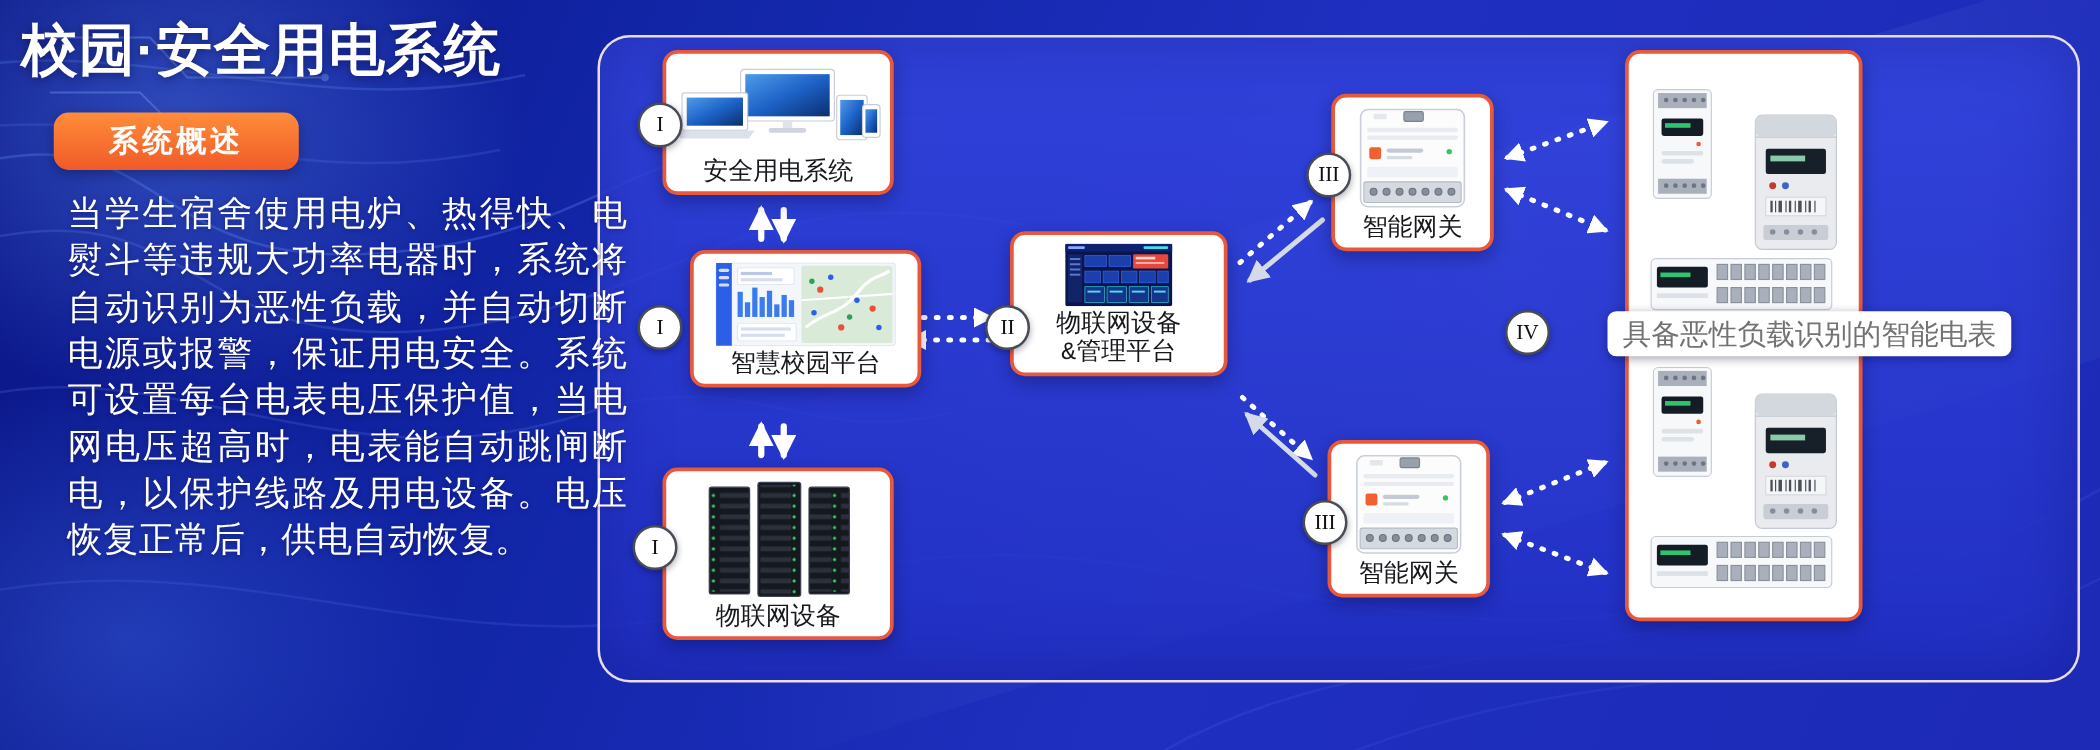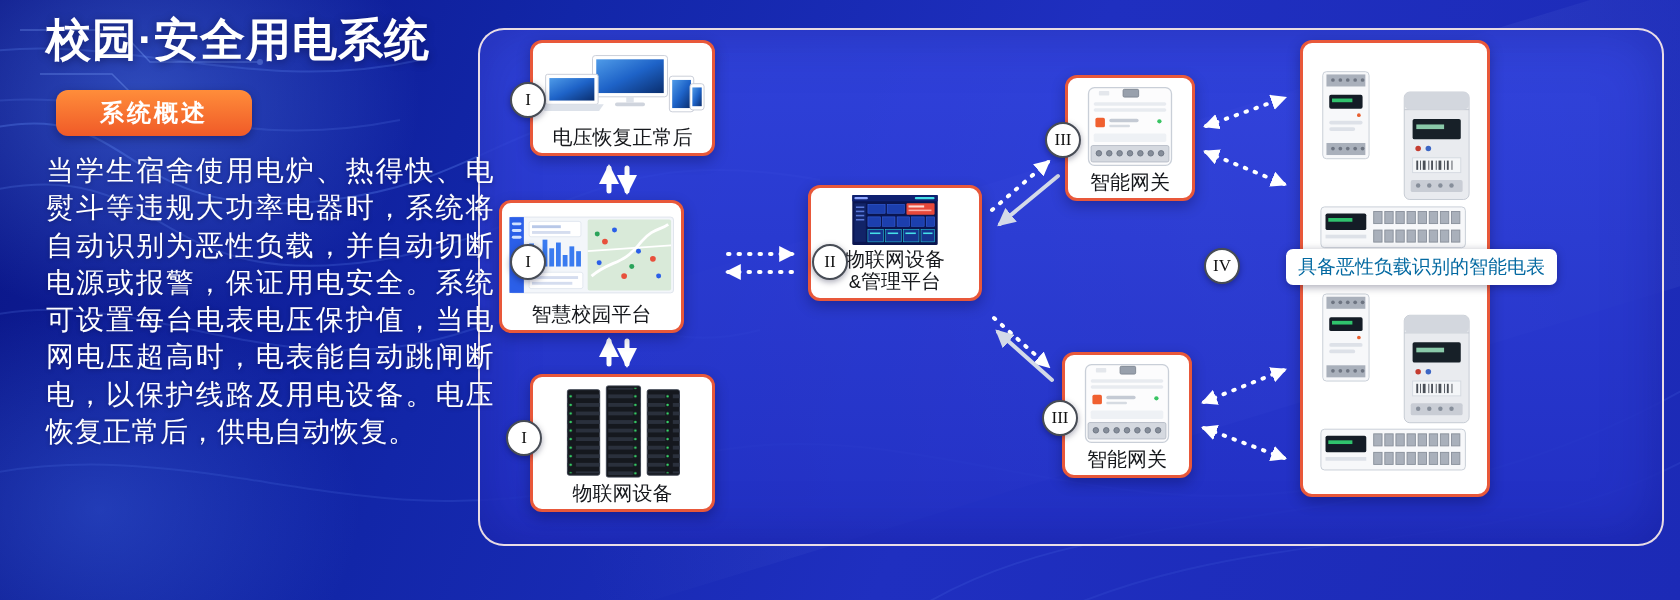--- a/index.html
+++ b/index.html
@@ -13,32 +13,32 @@
     background:linear-gradient(112deg,var(--bgDeep) 0%,#1226a8 30%,var(--bgMid) 58%,#1c2ab6 100%);
     font-family:"Liberation Sans","DejaVu Sans",sans-serif;
   }
   .bg-waves{position:absolute;left:0;top:0;width:1680px;height:600px;z-index:0;}
   .glow{position:absolute;z-index:0;pointer-events:none;}
   .glow1{left:-140px;top:-120px;width:560px;height:440px;background:radial-gradient(closest-side,rgba(100,150,255,.40),transparent);}
   .glow2{left:-160px;top:300px;width:520px;height:420px;background:radial-gradient(closest-side,rgba(80,130,255,.30),transparent);}
   .streak{position:absolute;left:520px;top:120px;width:1400px;height:300px;transform:rotate(-17deg);
     background:linear-gradient(90deg,transparent,rgba(160,190,255,.14),transparent);z-index:0;pointer-events:none;}
 
-  .left-col{position:absolute;left:46px;top:12px;width:452px;z-index:2;color:#fff;}
+  .left-col{position:absolute;left:17px;top:12px;width:452px;z-index:2;color:#fff;}
   .page-title{font-size:45px;font-weight:bold;letter-spacing:1px;color:#fff;
     text-shadow:0 2px 8px rgba(0,0,40,.45);line-height:1.25;}
   .overview-badge{
-    display:inline-block;margin:22px 0 0 10px;padding:7px 44px;
+    display:inline-block;margin:22px 0 0 26px;padding:7px 44px;
     background:linear-gradient(180deg,var(--accent2),var(--accent));
     color:#fff;font-size:24px;font-weight:bold;letter-spacing:3px;
     border-radius:12px;box-shadow:0 3px 10px rgba(0,0,40,.35);
   }
   .overview-text{
     margin-top:16px;width:448px;font-size:28px;line-height:1.33;color:#fff;
-    text-align:justify;letter-spacing:.5px;text-shadow:0 1px 4px rgba(0,0,40,.35);
+    text-align:justify;letter-spacing:.5px;text-shadow:0 1px 4px rgba(0,0,40,.35);margin-left:37px;
   }
 
   .panel{
     position:absolute;left:478px;top:28px;width:1186px;height:518px;z-index:1;
     background:linear-gradient(180deg,rgba(52,70,224,.85),rgba(34,48,196,.85));
     border:2px solid rgba(255,240,232,.9);border-radius:26px;
     box-shadow:inset 0 0 60px rgba(0,0,80,.25);
   }
   .arrows{position:absolute;left:0;top:0;width:1680px;height:600px;z-index:2;pointer-events:none;}
 
@@ -57,22 +57,22 @@
 
   .nbadge{
     position:absolute;z-index:4;width:36px;height:36px;border-radius:50%;
     background:#fff;border:2px solid #474c55;color:#111;
     font-family:"Liberation Serif","DejaVu Serif",serif;font-size:17px;
     display:flex;align-items:center;justify-content:center;
     box-shadow:0 2px 6px rgba(0,0,40,.35);
   }
   .meters-caption{
     position:absolute;z-index:4;left:1286px;top:249px;height:36px;line-height:36px;
-    padding:0 12px;background:#fff;border-radius:7px;color:#0369a1;
-    font-size:19px;font-weight:500;white-space:nowrap;
+    padding:0 12px;background:#fff;border-radius:7px;color:#737373;
+    font-size:23px;font-weight:500;white-space:nowrap;
     box-shadow:0 2px 8px rgba(0,0,40,.35);
   }
 </style>
 </head>
 <body>
 
 <div class="stage">
 
   <svg width="0" height="0" style="position:absolute" aria-hidden="true">
     <defs>
@@ -255,25 +255,25 @@
       <rect x="92" y="46" width="8" height="6" fill="#dfe3ea"></rect>
       <rect x="80" y="52" width="32" height="4" rx="2" fill="#cfd4dd"></rect>
       <rect x="6" y="22" width="56" height="32" rx="2" fill="#fff" stroke="#c7ccd6"></rect>
       <rect x="10" y="26" width="48" height="24" fill="url(#scr)"></rect>
       <path d="M0,54 L68,54 L63,61 L5,61 Z" fill="#dde2ea"></path>
       <rect x="138" y="24" width="26" height="38" rx="3" fill="#fff" stroke="#c7ccd6"></rect>
       <rect x="141" y="28" width="20" height="30" fill="url(#scr)"></rect>
       <rect x="160" y="32" width="15" height="28" rx="3" fill="#fff" stroke="#c7ccd6"></rect>
       <rect x="162.5" y="36" width="10" height="20" fill="url(#scr)"></rect>
     </svg>
-    <div class="card-label">电压恢复正常后</div>
+    <div class="card-label">安全用电系统</div>
   </div>
   <div class="nbadge" style="left:510px;top:82px">I</div>
 
-  <div class="card" style="left:499px;top:200px;width:185px;height:133px">
+  <div class="card" style="left:552px;top:200px;width:185px;height:110px">
     <svg class="ill" viewBox="0 0 172 80">
       <rect x="0.5" y="0.5" width="171" height="79" rx="3" fill="#f3f6fa" stroke="#dfe4ec"></rect>
       <rect x="0.5" y="0.5" width="15" height="79" fill="#2b5fe8"></rect>
       <rect x="3" y="6" width="10" height="3" rx="1.5" fill="#cfe0ff"></rect>
       <rect x="3" y="13" width="10" height="3" rx="1.5" fill="#cfe0ff"></rect>
       <rect x="3" y="20" width="10" height="3" rx="1.5" fill="#cfe0ff"></rect>
       <g fill="#3a7bf0">
         <rect x="21" y="28" width="5" height="24"></rect>
           <rect x="28" y="38" width="5" height="14"></rect>
         <rect x="35" y="24" width="5" height="28"></rect>
@@ -357,21 +357,21 @@
       <g fill="#45e0e8">
           <rect x="34" y="72" width="20" height="3"></rect>
           <rect x="68" y="72" width="20" height="3"></rect>
           <rect x="102" y="72" width="20" height="3"></rect>
           <rect x="136" y="72" width="18" height="3"></rect>
         </g>
     </svg>
     <div class="card-label">物联网设备</div>
     <div class="card-label sub">&amp;管理平台</div>
   </div>
-  <div class="nbadge" style="left:812px;top:244px">II</div>
+  <div class="nbadge" style="left:788px;top:244px">II</div>
 
   <div class="card" style="left:1065px;top:75px;width:130px;height:126px">
     <svg class="ill" viewBox="0 0 116 96">
       <use href="#gwsym"></use>
     </svg>
     <div class="card-label">智能网关</div>
   </div>
   <div class="nbadge" style="left:1045px;top:122px">III</div>
 
   <div class="card" style="left:1062px;top:352px;width:130px;height:126px">

